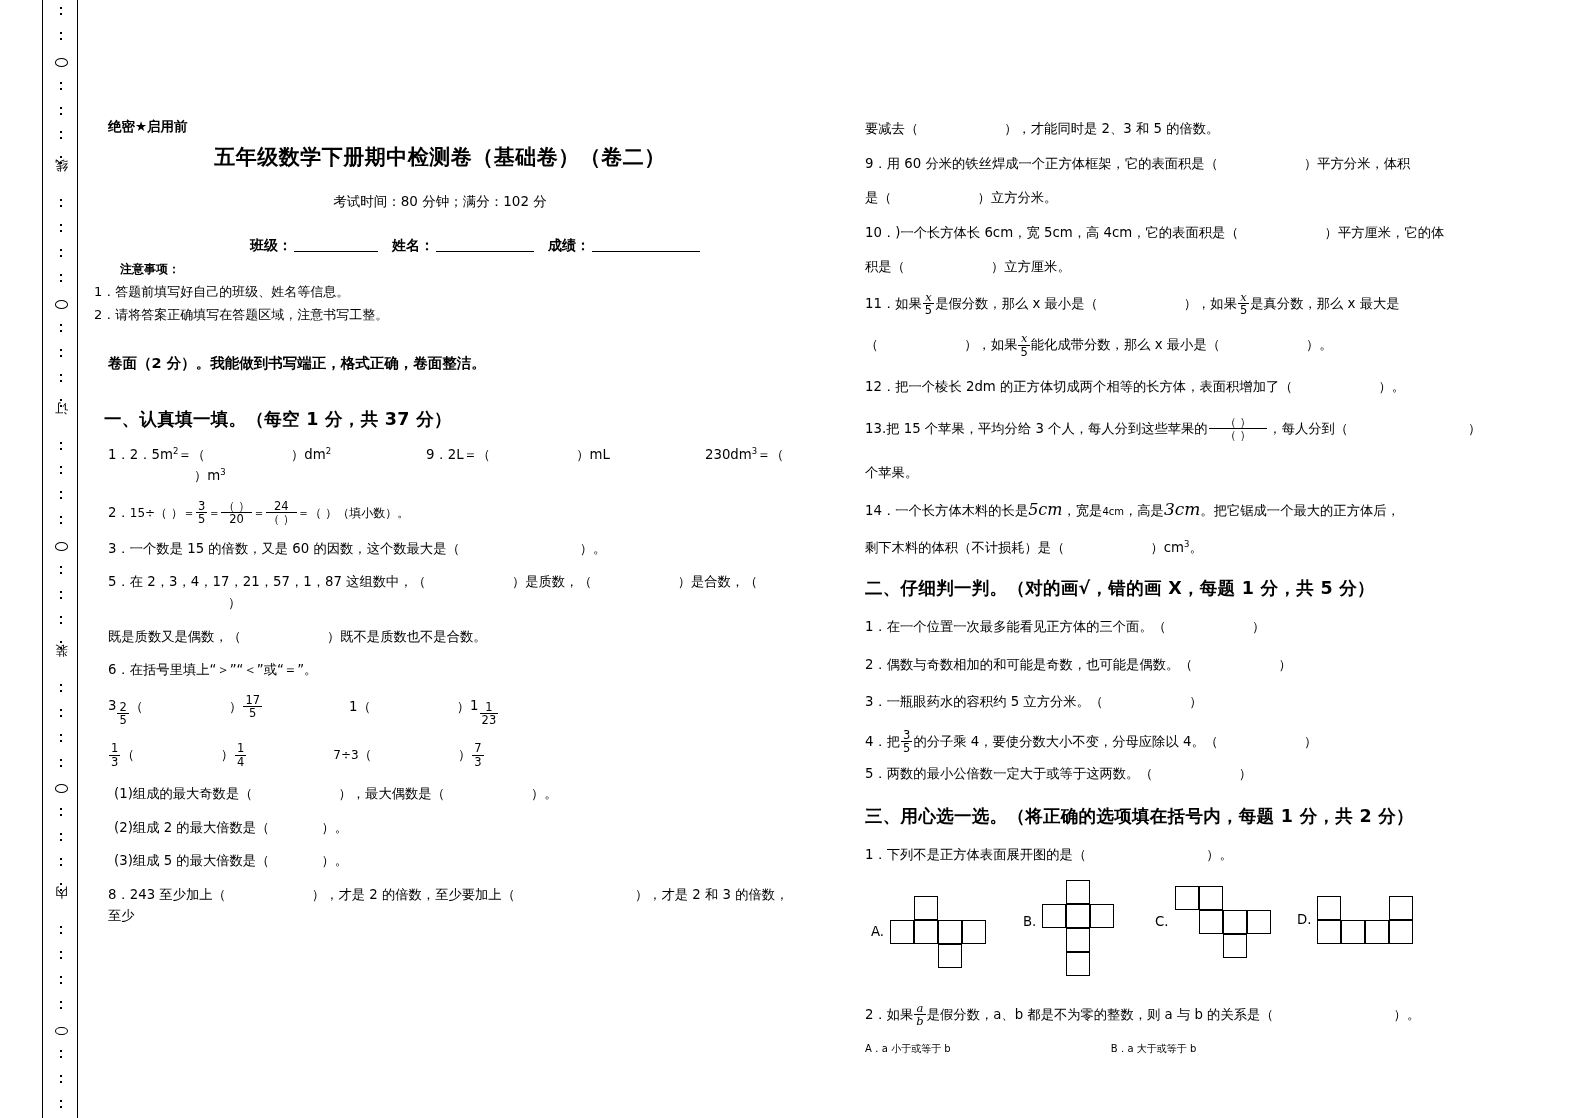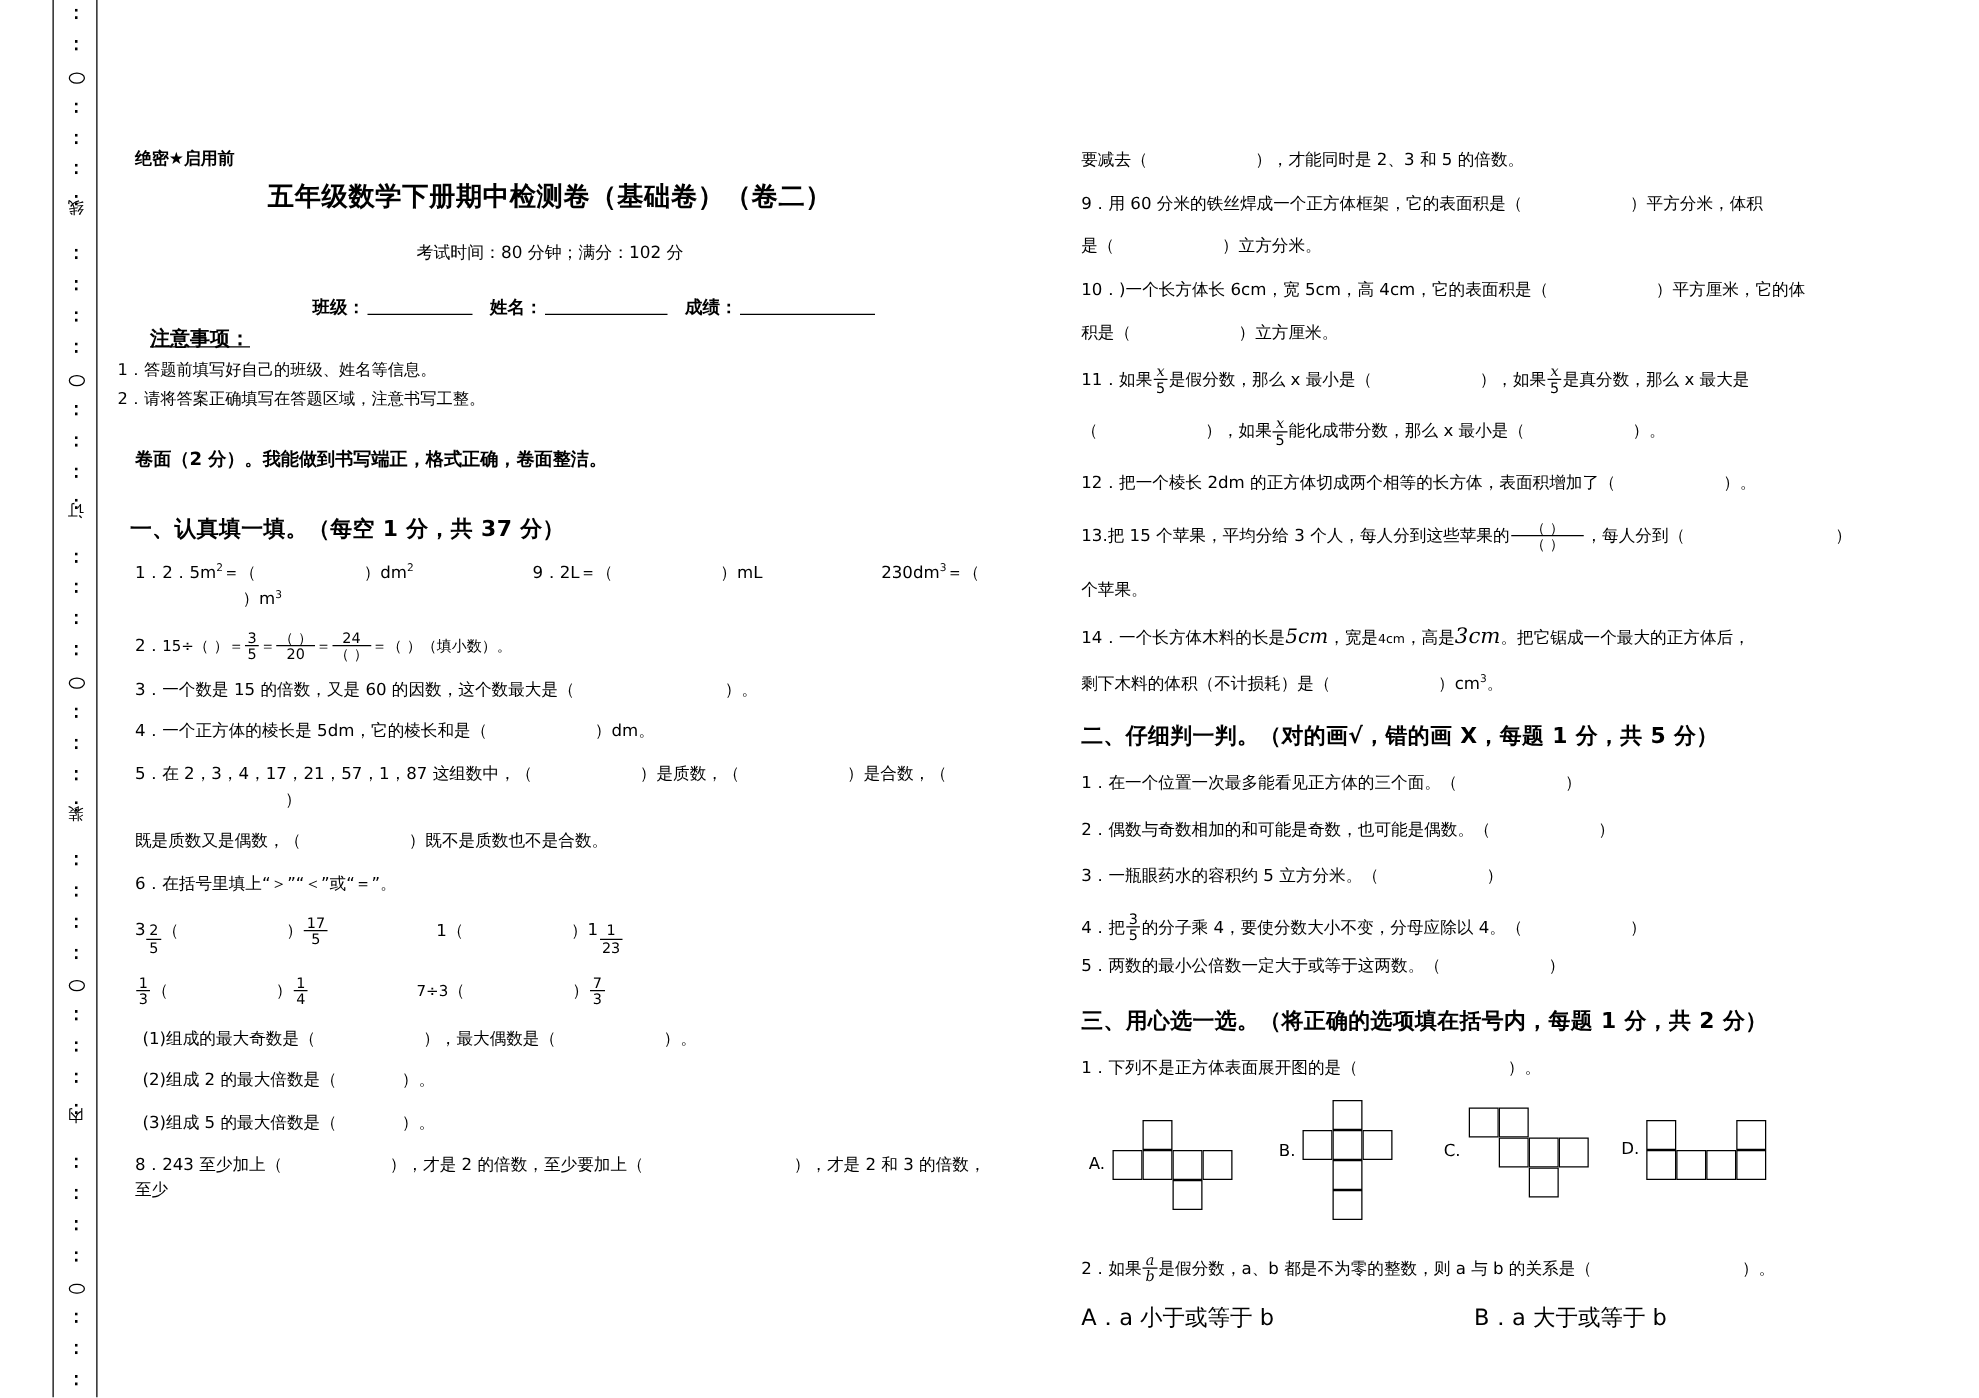--- a/index.html
+++ b/index.html
@@ -104,24 +104,23 @@
     display: inline-block;
     border-bottom: 1.3px solid #000;
     vertical-align: -2px;
     margin: 0 14px 0 2px;
   }
   .b1 { width: 84px; }
   .b2 { width: 98px; }
   .b3 { width: 108px; margin-right: 0 !important; }
 
   .notice-h {
-    font-size: 16px; font-weight: bold;
+    font-size: 12px; font-weight: bold;
     margin: 6px 0 0 30px;
     font-family: "DejaVu Sans", sans-serif;
-    text-decoration: underline;
   }
   .notice-i {
     font-size: 13px;
     margin: 5px 0 0 4px;
     font-family: "DejaVu Sans", sans-serif;
   }
   .facebar {
     font-size: 14.5px; font-weight: bold;
     margin: 30px 0 0 18px;
     font-family: "DejaVu Sans", sans-serif;
@@ -194,21 +193,21 @@
     position: relative;
   }
   .cell {
     position: absolute;
     border: 1.2px solid #000;
     box-sizing: border-box;
     background: #fff;
   }
 
   .optrow {
-    font-size: 18px;
+    font-size: 10px;
     margin: 12px 0 0 0;
     font-family: "DejaVu Sans", sans-serif;
   }
   .optrow .opt2 { display: inline-block; margin-left: 160px; }
 </style>
 </head>
 <body>
 
 <div id="seal-strip">
   <div class="seal-col">
@@ -288,23 +287,20 @@
   </div>
 
   <div class="q">
     <span>2．</span><span style="font-size:12px">15÷（  ）＝</span><span class="frac"><span class="nu">3</span><span class="de">5</span></span><span style="font-size:12px">＝</span><span class="frac"><span class="nu">（ ）</span><span class="de">20</span></span><span style="font-size:12px">＝</span><span class="frac"><span class="nu">24</span><span class="de">（ ）</span></span><span style="font-size:12px">＝（  ）（填小数）。</span>
   </div>
 
   <div class="q">
     <span>3．一个数是 15 的倍数，又是 60 的因数，这个数最大是（</span><span class="gap-l"></span><span>）。</span>
   </div>
 
-  <div class="q">
-    <span>4．一个正方体的棱长是 5dm，它的棱长和是（</span><span class="gap-m"></span><span>）dm。</span>
-  </div>
 
   <div class="q">
     <span>5．在 2，3，4，17，21，57，1，87 这组数中，（</span><span class="gap-m"></span><span>）是质数，（</span><span class="gap-m"></span><span>）是合数，（</span><span class="gap-l"></span><span>）</span>
   </div>
   <div class="q cont">
     <span>既是质数又是偶数，（</span><span class="gap-m"></span><span>）既不是质数也不是合数。</span>
   </div>
 
   <div class="q">6．在括号里填上“＞”“＜”或“＝”。</div>
 

